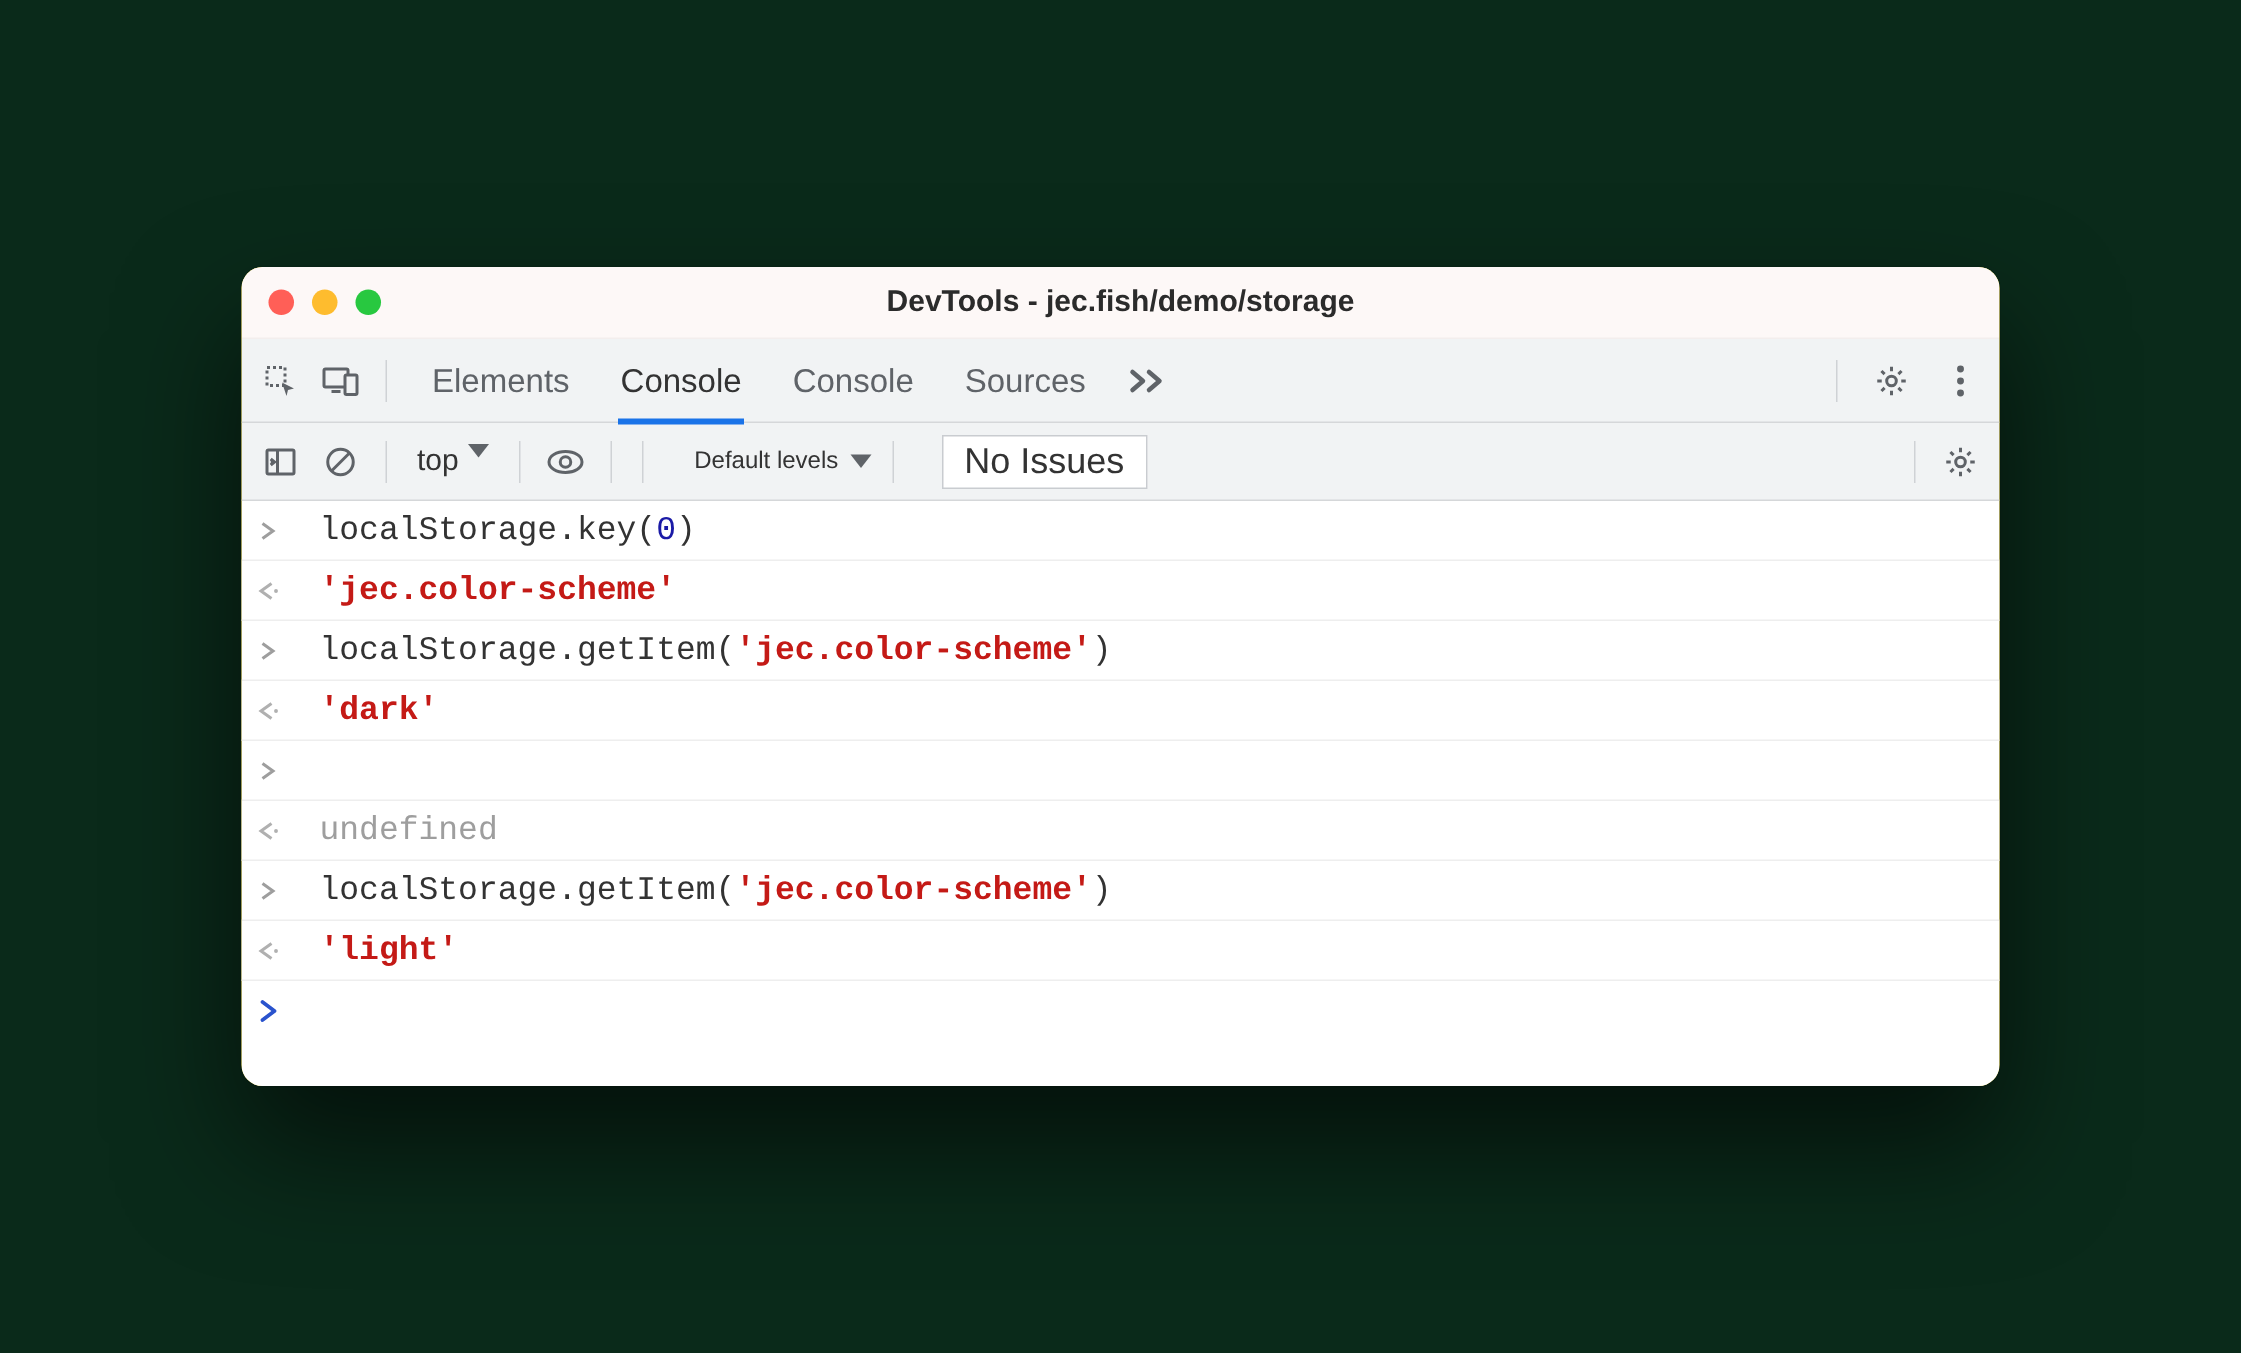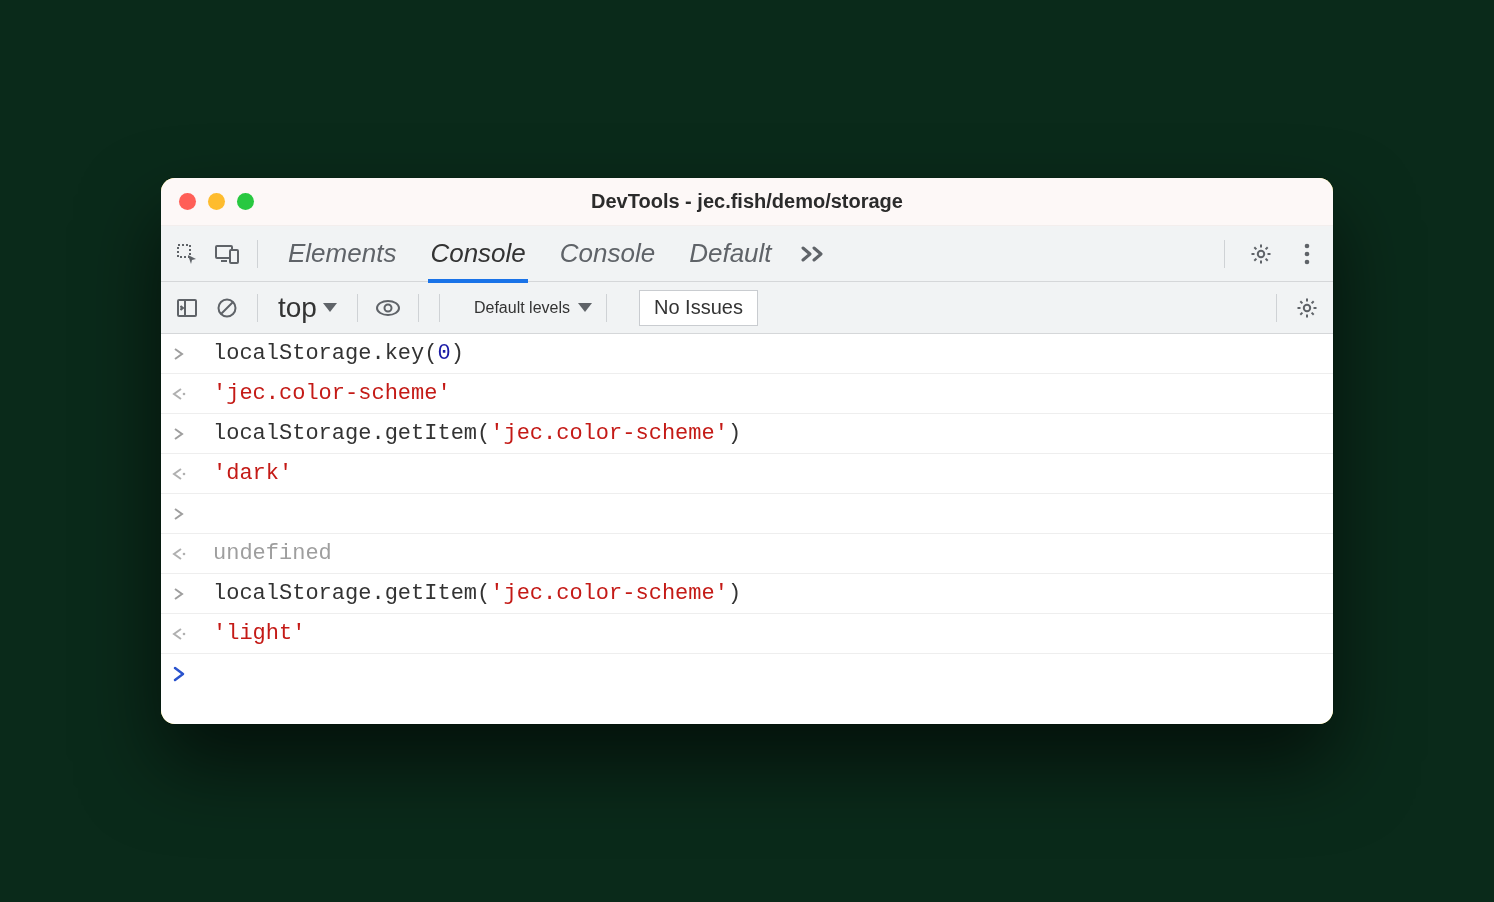--- a/index.html
+++ b/index.html
@@ -45,64 +45,64 @@
     padding: 0 10px;
     gap: 8px;
   }
   .icon-btn {
     width: 32px; height: 32px; display: flex; align-items: center; justify-content: center;
     color: #5f6368; cursor: pointer;
   }
   .divider { width: 1px; height: 28px; background: #cfd2d5; margin: 0 6px; }
   .tabs { display: flex; gap: 34px; margin-left: 16px; flex: 0 0 auto; }
   .tab {
-    font-size: 26px; color: #5f6368; height: 56px; display: flex; align-items: center;
-    cursor: pointer; position: relative; font-style: italic;
+    font-size: 22px; color: #5f6368; height: 56px; display: flex; align-items: center;
+    cursor: pointer; position: relative;
   }
   .tab.active { color: #333; }
   .tab.active::after {
     content: ""; position: absolute; left: -2px; right: -2px; bottom: -1px; height: 4px; background: #1a73e8;
   }
   .chev { font-size: 26px; color: #5f6368; margin-left: 20px; cursor: pointer; }
   .spacer { flex: 1; }
   .right-icons { display: flex; align-items: center; gap: 14px; }
 
   .console-toolbar {
     height: 52px; background: #f1f3f4; border-bottom: 1px solid #d5d7d9;
     display: flex; align-items: center; padding: 0 10px; gap: 8px;
   }
-  .ctx-select { display: flex; align-items: center; gap: 6px; font-size: 28px; color: #333; cursor: pointer; margin: 0 6px; }
+  .ctx-select { display: flex; align-items: flex-start; gap: 6px; font-size: 20px; color: #333; cursor: pointer; margin: 0 6px; }
   .tri-down {
     width: 0; height: 0; border-left: 7px solid transparent; border-right: 7px solid transparent;
     border-top: 9px solid #5f6368;
   }
   .filter-input {
     width: 300px; height: 36px; border: 1px solid #c9ccd0; background: #fff;
     font-size: 20px; padding: 0 10px; color: #333;
   }
   .filter-input::placeholder { color: #888; }
   .levels { display: flex; align-items: center; gap: 8px; font-size: 16px; color: #333; cursor: pointer; margin-left: 20px; }
   .issues-btn {
     height: 36px; padding: 0 14px; border: 1px solid #c9ccd0; background: #fff;
-    font-size: 20px; color: #333; display: flex; align-items: center; cursor: pointer; margin-left: 18px;
+    font-size: 24px; color: #333; display: flex; align-items: center; cursor: pointer; margin-left: 18px;
   }
 
   .console-body { background: #fff; padding-bottom: 30px; }
   .row {
     display: flex; align-items: center; gap: 24px; padding: 4px 8px;
     font-family: Menlo, Consolas, "Courier New", monospace; font-size: 22px;
     border-bottom: 1px solid #eee;
     min-height: 40px;
   }
   .row.out { background: #fff; }
   .gutter { width: 20px; display: flex; align-items: center; justify-content: center; color: #999; flex-shrink: 0; }
   .code { white-space: pre; }
   .c-obj { color: #333; }
   .c-num { color: #1a1aa6; }
-  .c-str { color: #c41a16; }
+  .c-str { color: #c41a16; font-weight: bold; }
   .c-undef { color: #9e9e9e; }
   .prompt-row .gutter { color: #2a53cd; font-weight: 700; }
   .prompt-row { border-bottom: none; }
 
   svg { display: block; }
 </style>
 </head>
 <body>
 
 <div class="window">
@@ -129,21 +129,21 @@
         <path d="M7 18 H13"></path>
         <rect x="16" y="7" width="8" height="13" rx="1" fill="#f1f3f4"></rect>
       </svg>
     </div>
     <div class="divider"></div>
 
     <div class="tabs">
       <div class="tab">Elements</div>
       <div class="tab active">Console</div>
       <div class="tab">Console</div>
-      <div class="tab">Default</div>
+      <div class="tab">Sources</div>
     </div>
     <div class="chev">
       <svg width="26" height="20" viewBox="0 0 26 20" fill="none" stroke="#5f6368" stroke-width="3" stroke-linecap="round" stroke-linejoin="round">
         <path d="M3 4 L10 10 L3 16"></path>
           <path d="M14 4 L21 10 L14 16"></path>
       </svg>
     </div>
 
     <div class="spacer"></div>
 

